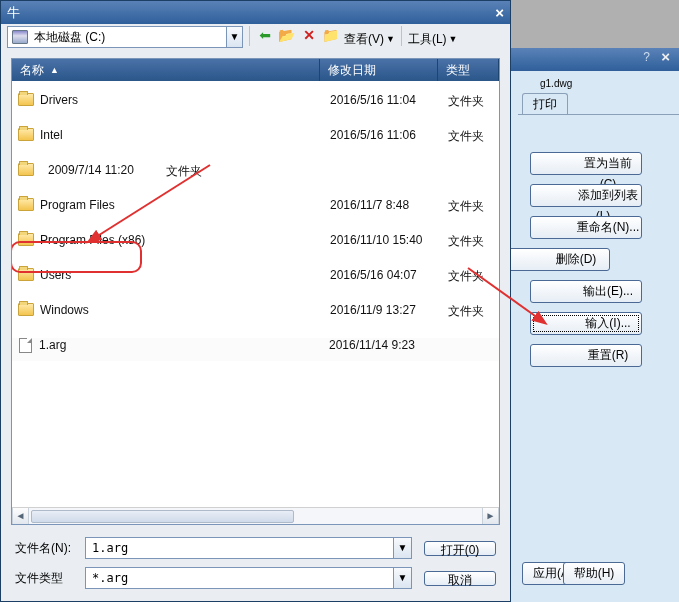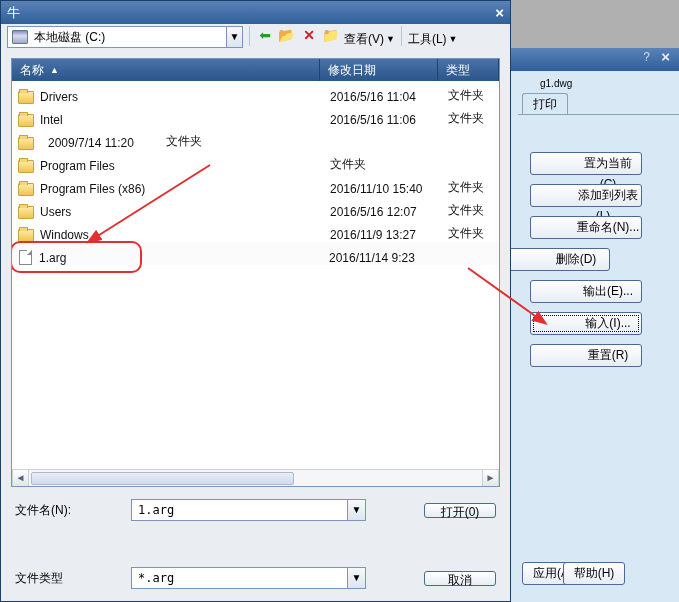--- a/index.html
+++ b/index.html
@@ -32,41 +32,41 @@
 .tool-txt { font-size:12px; color:#000; display:flex; align-items:center; }
 
 .listwrap { flex:1; margin:4px 10px 4px 10px; border:1px solid #7a95b8; background:#fff; display:flex; flex-direction:column; overflow:hidden; position:relative; }
 .cols { display:flex; height:22px; background:linear-gradient(#4a72a8,#2a568a); color:#fff; font-size:12px; }
 .cols .c { padding:3px 8px; border-right:1px solid #1e4570; }
 .c-name { width:308px; display:flex; align-items:center; }
 .c-name .tri { font-size:9px; margin-left:6px; }
 .c-date { width:118px; }
 .c-type { flex:1; }
 .rows { flex:1; overflow:hidden; background:#fff; }
-.row { display:flex; height:23px; align-items:flex-end; font-size:12px; color:#111; }
+.row { display:flex; height:23px; align-items:flex-start; font-size:12px; color:#111;margin-top:12px; }
 .row .ic { width:16px; height:13px; margin:0 6px 0 6px; }
 .row .folder { background:linear-gradient(#ffe9a8,#f3c44e); border:1px solid #caa33a; border-radius:1px; position:relative; }
 .row .folder:before { content:""; position:absolute; top:-3px; left:0; width:7px; height:3px; background:#f3d67a; border:1px solid #caa33a; border-bottom:none; border-radius:1px 1px 0 0; }
 .row .file { background:#fff; border:1px solid #888; position:relative; height:15px; width:13px; margin:0 7px 0 7px; }
 .row .file:after { content:""; position:absolute; right:-1px; top:-1px; width:5px; height:5px; background:linear-gradient(135deg,#fff 48%, #888 52%); }
 .row .nm { width:282px; }
 .row .dt { width:118px; padding-left:8px; }
 .row .tp { flex:1; padding-left:8px; }
 .row.sel { background:#fbfbfb; }
 
 
 .redbox { position:absolute; left: -2px; top: 182px; width:132px; height:32px; border:2px solid #e03030; border-radius:10px; pointer-events:none; }
 
 
 .hscroll { height:17px; background:#efefef; border-top:1px solid #d0d0d0; display:flex; }
 .hscroll .btn { width:17px; height:17px; background:linear-gradient(#fdfdfd,#e0e6ee); border-left:1px solid #c8d0da; border-right:1px solid #c8d0da; font-size:10px; text-align:center; line-height:15px; color:#567; }
 .hscroll .track { flex:1; background:#f4f6f9; }
 .hscroll .thumb { width:58%; height:13px; margin:2px 0 0 2px; background:linear-gradient(#e9eef6,#cfdaea); border:1px solid #aeb9c9; border-radius:2px; }
 
-.bottom { padding:8px 14px 12px 14px; display:grid; grid-template-columns: 70px 1fr 84px; grid-row-gap:8px; align-items:center;gap:46px; }
+.bottom { padding:8px 14px 12px 14px; display:grid; grid-template-columns: 70px 1fr 84px; grid-row-gap:8px; align-items:center; }
 .blabel { font-size:12px; }
 .binput { height:22px; border:1px solid #7a95b8; background:#fff; display:flex; }
 .binput input { flex:1; border:none; outline:none; font-size:12px; padding:2px 6px; font-family:Consolas,monospace; }
 .binput .dd { width:18px; border-left:1px solid #7a95b8; background:linear-gradient(#f7f9fc,#dbe5f1); font-size:10px; text-align:center; line-height:20px; }
 .bbtn { height:15px; margin-left:12px; background:linear-gradient(#fff,#e6edf5); border:1px solid #4a6a95; border-radius:3px; font-size:12px; }
 
 
 .arrow { position:absolute; pointer-events:none; }
 </style>
 </head>
@@ -143,32 +143,33 @@
           <div class="tp">文件夹</div>
         </div>
         <div class="row">
           <div class="ic folder"></div>
           <div class="dt">2009/7/14 11:20</div>
           <div class="tp">文件夹</div>
         </div>
         <div class="row">
           <div class="ic folder"></div>
           <div class="nm">Program Files</div>
+          <div class="dt">2016/11/7 8:48</div>
           <div class="tp">文件夹</div>
         </div>
         <div class="row">
           <div class="ic folder"></div>
           <div class="nm">Program Files (x86)</div>
           <div class="dt">2016/11/10 15:40</div>
           <div class="tp">文件夹</div>
         </div>
         <div class="row">
           <div class="ic folder"></div>
           <div class="nm">Users</div>
-          <div class="dt">2016/5/16 12:07</div>
+          <div class="dt">2016/5/16 04:07</div>
           <div class="tp">文件夹</div>
         </div>
         <div class="row">
           <div class="ic folder"></div>
           <div class="nm">Windows</div>
           <div class="dt">2016/11/9 13:27</div>
           <div class="tp">文件夹</div>
         </div>
         <div class="row sel">
           <div class="ic file"></div>

